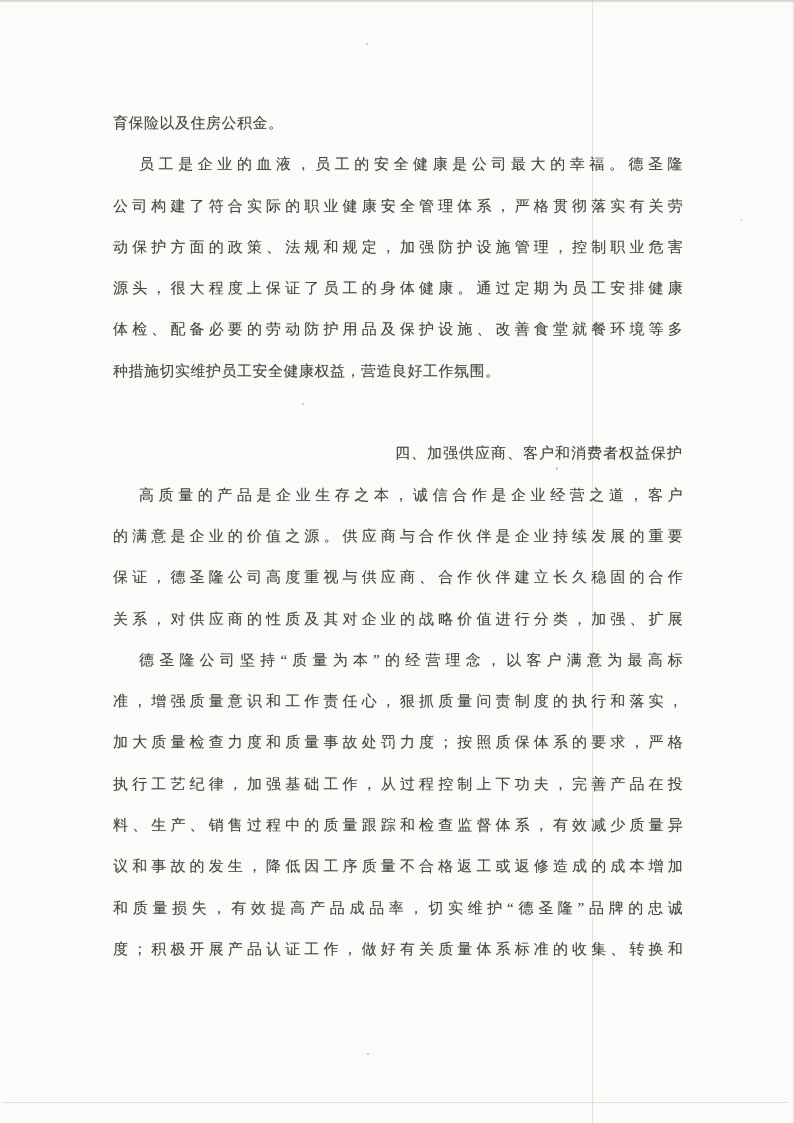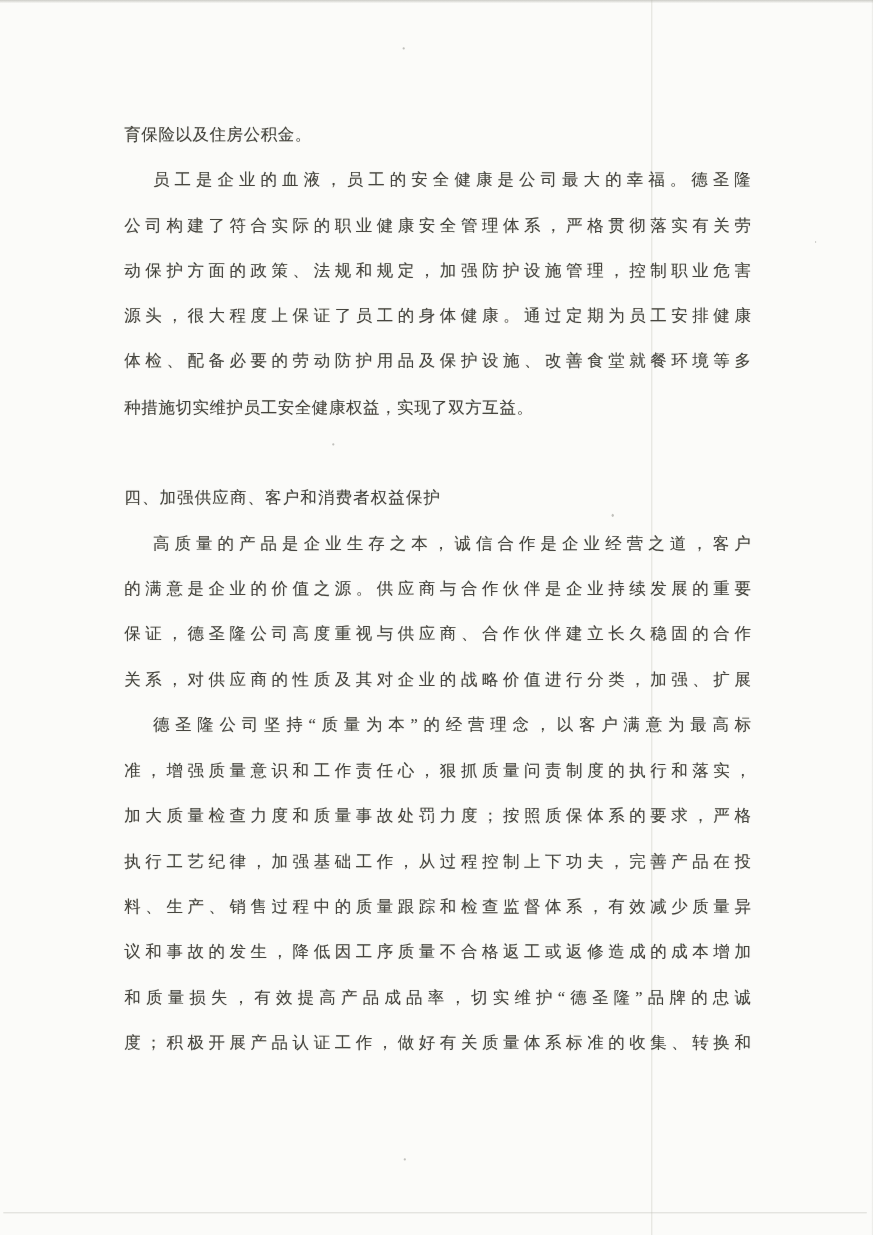--- a/index.html
+++ b/index.html
@@ -43,20 +43,21 @@
     flex: 0 0 auto;
   }
   .line.indent {
     padding-left: 26px;
   }
   .line.gap {
     
   }
   .line.heading {
     letter-spacing: 1px;
+    text-align: right;
   }
   
   .top-edge {
     position: absolute;
     top: 0; left: 0; right: 0;
     height: 3px;
     background: linear-gradient(to bottom, rgba(148, 148, 138, 0.45), rgba(148, 148, 138, 0));
   }
   .v-streak {
     position: absolute;
@@ -260,21 +261,21 @@
         <span>善</span>
         <span>食</span>
         <span>堂</span>
         <span>就</span>
         <span>餐</span>
         <span>环</span>
         <span>境</span>
         <span>等</span>
         <span>多</span>
       </div>
-      <div class="line line">种措施切实维护员工安全健康权益，实现了双方互益。</div>
+      <div class="line line">种措施切实维护员工安全健康权益，营造良好工作氛围。</div>
       <div class="line gap"></div>
       <div class="line heading">四、加强供应商、客户和消费者权益保护</div>
       <div class="line line indent fill">
         <span>高</span>
         <span>质</span>
         <span>量</span>
         <span>的</span>
         <span>产</span>
         <span>品</span>
         <span>是</span>

